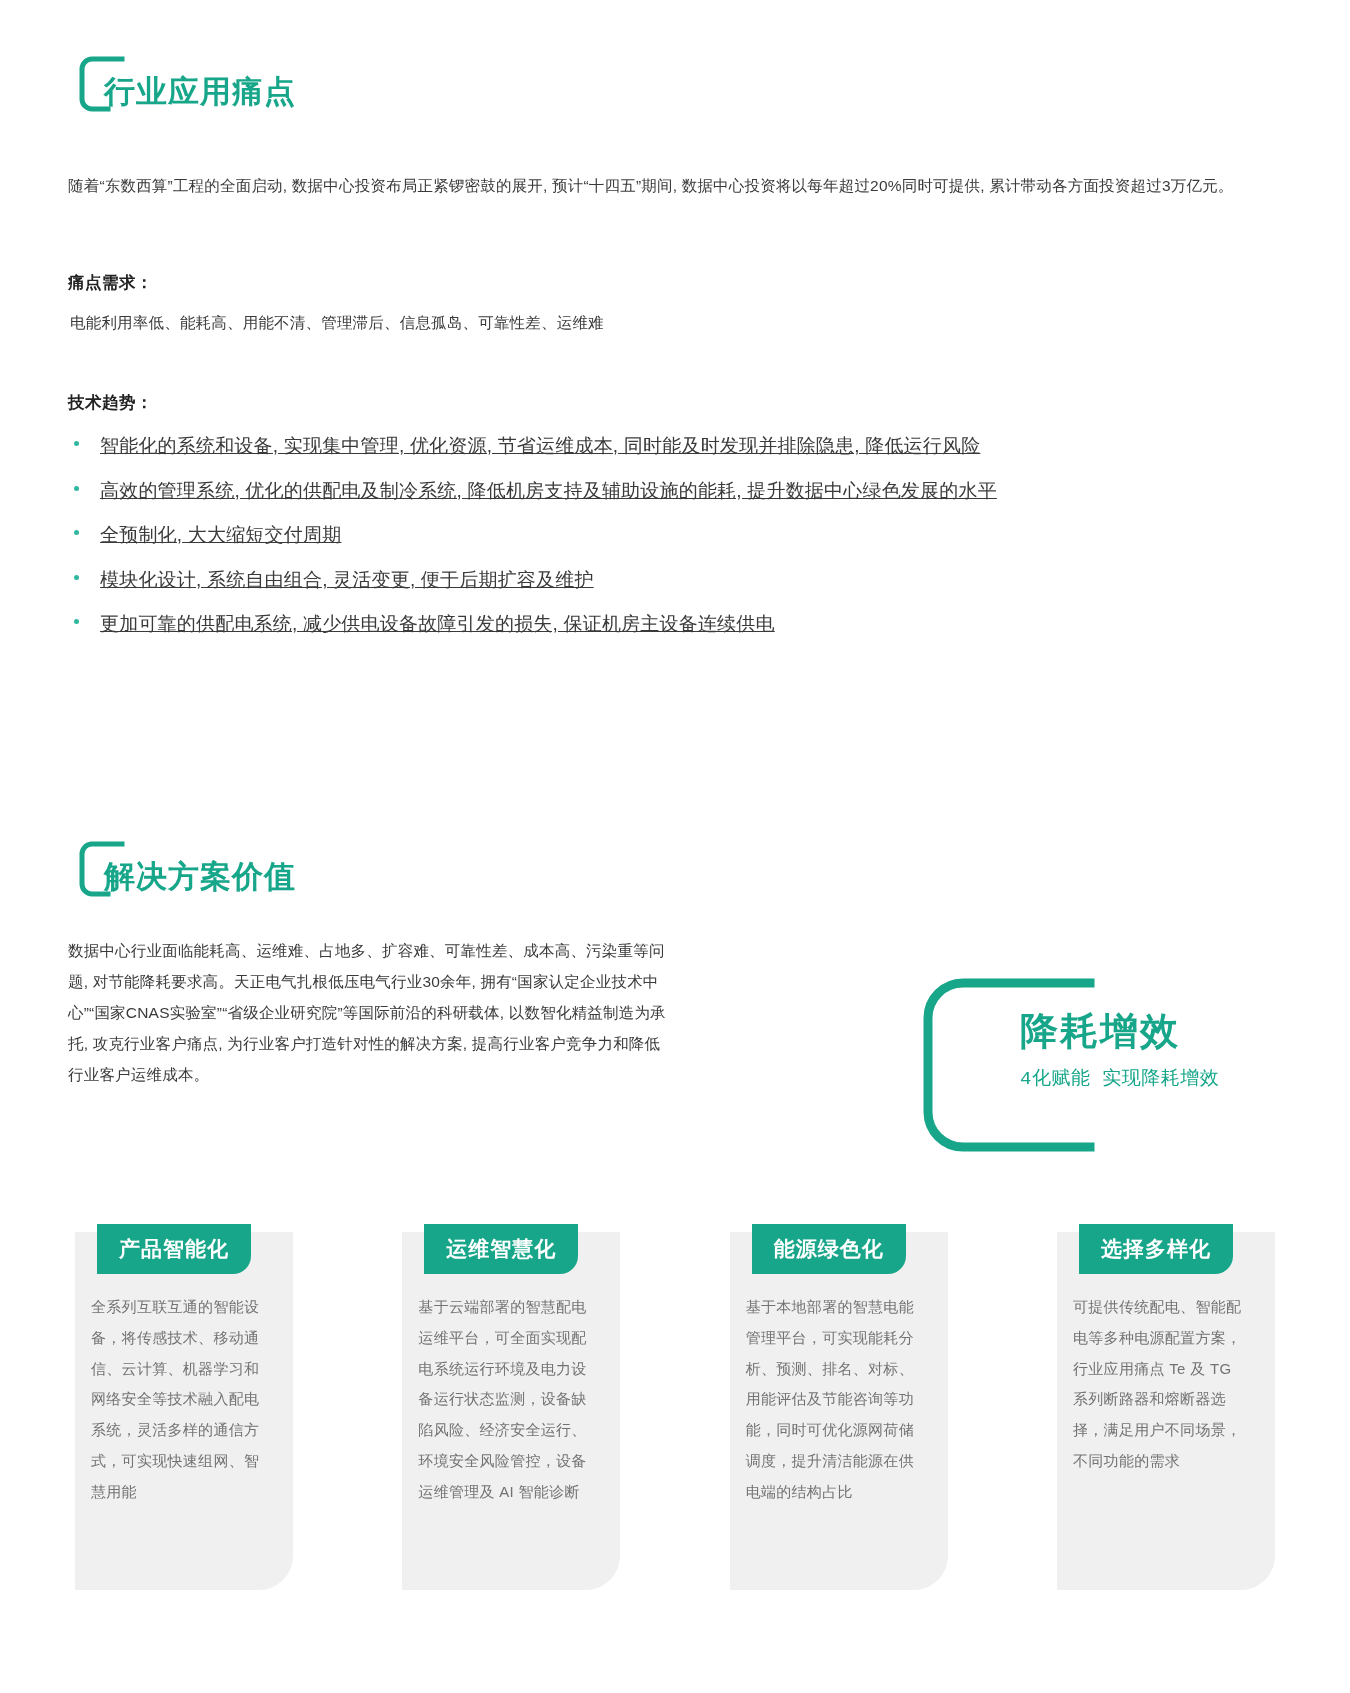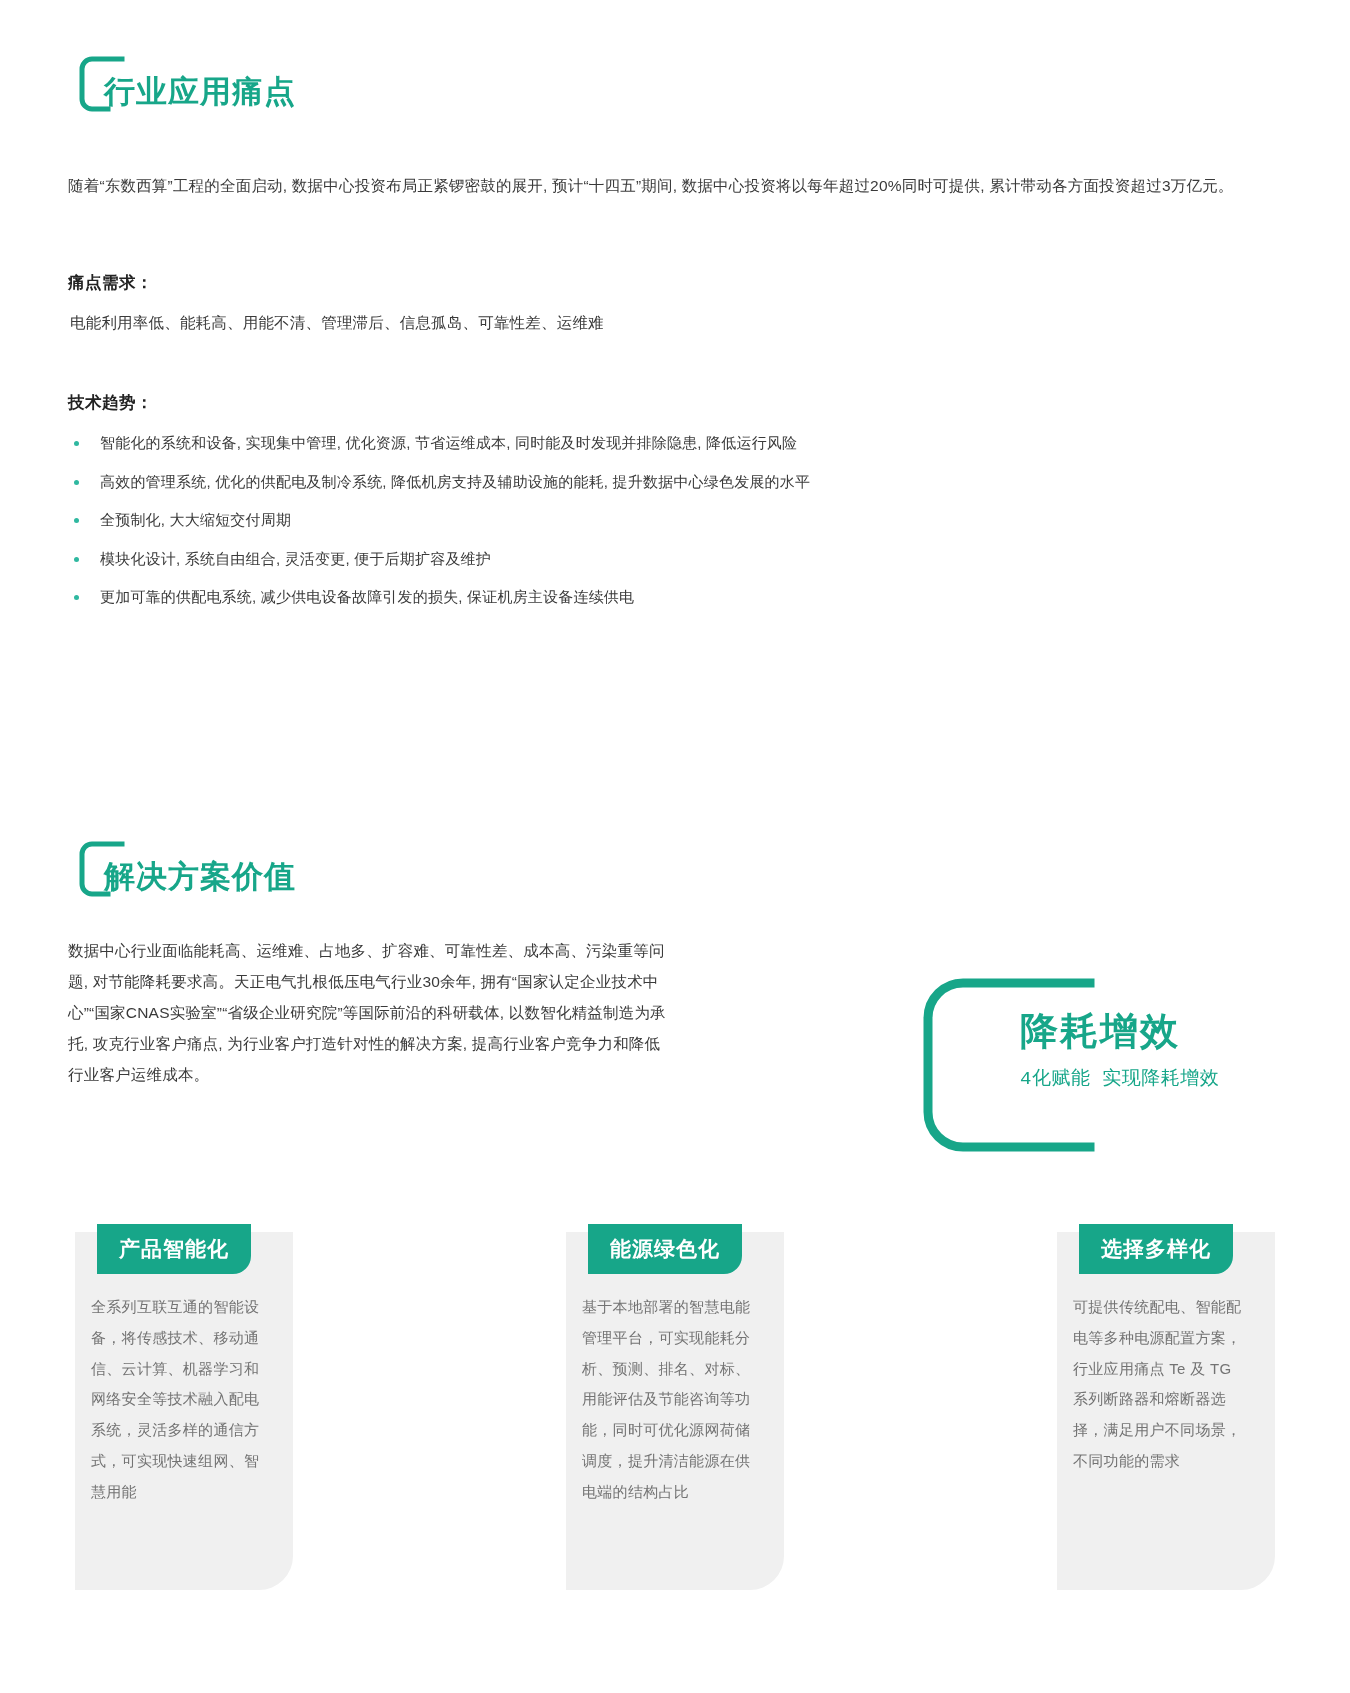--- a/index.html
+++ b/index.html
@@ -60,27 +60,28 @@
     color: #3a3a3a;
     letter-spacing: 0.2px;
   }
   ul.trend {
     position: absolute;
     margin: 0;
     padding: 0;
     list-style: none;
   }
   ul.trend li {
-    font-size: 15px;
+    font-size: 19px;
     color: #3a3a3a;
     line-height: 1.5;
     margin-bottom: 16px;
     padding-left: 32px;
     position: relative;
     letter-spacing: 0.2px;
+    text-decoration: underline;
   }
   ul.trend li::before {
     content: "";
     position: absolute;
     left: 6px;
     top: 9px;
     width: 5px;
     height: 5px;
     background: #2fb8a0;
     border-radius: 50%;
@@ -212,20 +213,24 @@
   </div>
 </div>
 
 <div class="cards">
 
   <div class="card">
     <div class="tag">产品智能化</div>
     <div class="body">全系列互联互通的智能设备，将传感技术、移动通信、云计算、机器学习和网络安全等技术融入配电系统，灵活多样的通信方式，可实现快速组网、智慧用能</div>
   </div>
 
+  <div class="card">
+    <div class="tag">运维智慧化</div>
+    <div class="body">基于云端部署的智慧配电运维平台，可全面实现配电系统运行环境及电力设备运行状态监测，设备缺陷风险、经济安全运行、环境安全风险管控，设备运维管理及 AI 智能诊断</div>
+  </div>
 
   <div class="card">
     <div class="tag">能源绿色化</div>
     <div class="body">基于本地部署的智慧电能管理平台，可实现能耗分析、预测、排名、对标、用能评估及节能咨询等功能，同时可优化源网荷储调度，提升清洁能源在供电端的结构占比</div>
   </div>
 
   <div class="card">
     <div class="tag">选择多样化</div>
     <div class="body">可提供传统配电、智能配电等多种电源配置方案，行业应用痛点 Te 及 TG 系列断路器和熔断器选择，满足用户不同场景，不同功能的需求</div>
   </div>

